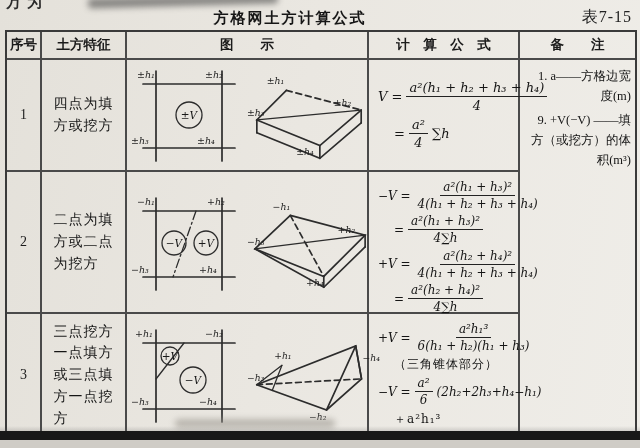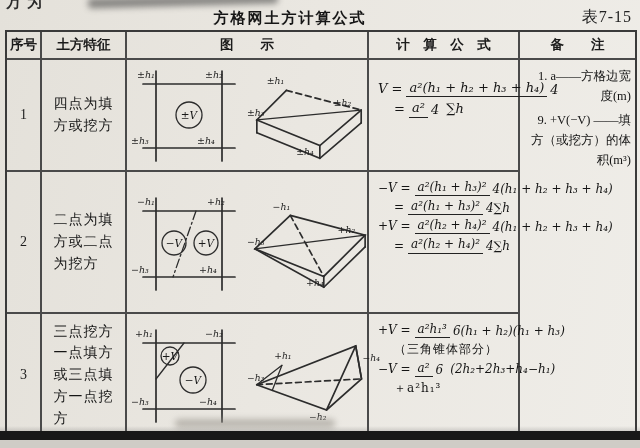--- a/index.html
+++ b/index.html
@@ -36,21 +36,21 @@
   .formula-cell.big{padding-top:18px;font-size:13px;}
   .notes-cell{grid-column:5;grid-row:2/5;padding:6px 4px 0 6px;
       font-size:12.5px;line-height:1.62;color:#141414;text-align:right;}
   .note-line{margin-bottom:3px;}
   
   .formula-line{display:flex;align-items:center;margin:2px 0 3px 0;
       font-family:"DejaVu Serif","Liberation Serif",serif;font-style:italic;color:#151515;}
   .formula-line.indent{padding-left:16px;}
   .ftxt{white-space:nowrap;padding:0 2px;}
   .ftxt.cjk{font-style:normal;letter-spacing:1px;font-size:12px;}
-  .frac{display:inline-flex;flex-direction:row;align-items:center;
+  .frac{display:inline-flex;flex-direction:column;align-items:center;
       vertical-align:middle;margin:0 2px;line-height:1.18;}
   .frac .num{display:block;padding:0 3px 1px 3px;border-bottom:1.3px solid #222;
       white-space:nowrap;}
   .frac .den{display:block;padding:1px 3px 0 3px;white-space:nowrap;}
   
   svg{overflow:visible;}
   .sk{stroke:#2c2c2c;stroke-width:1.7;fill:none;stroke-linecap:round;}
   .sk.thin{stroke-width:1.3;}
   .dash{stroke-dasharray:6 4;}
   .dashdot{stroke-dasharray:9 3 2 3;}

